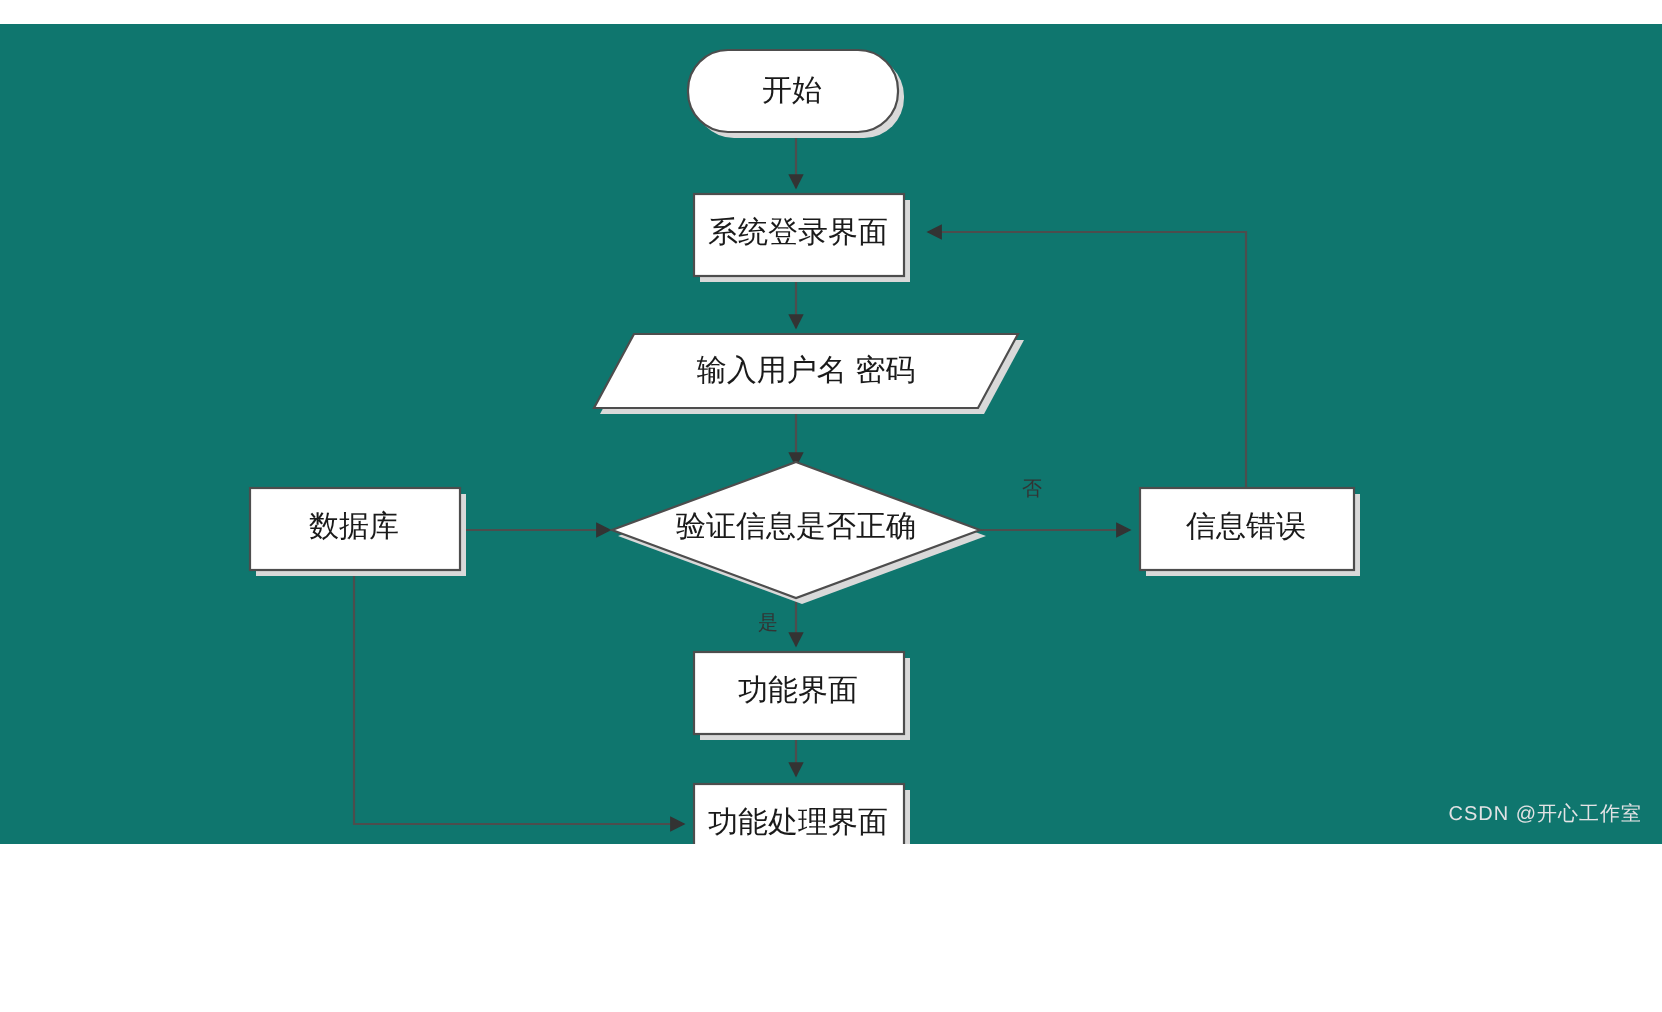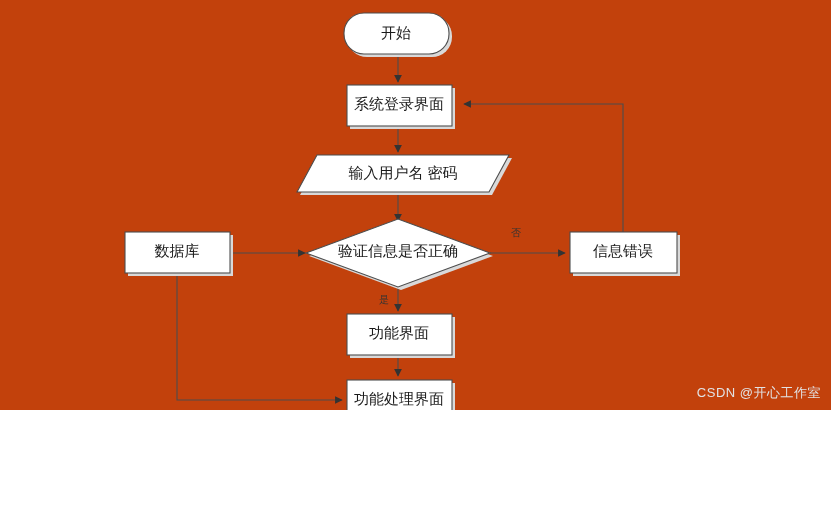--- a/index.html
+++ b/index.html
@@ -7,22 +7,23 @@
     padding: 0;
     background: #ffffff;
   }
   body {
     font-family: "Liberation Sans", "DejaVu Sans", sans-serif;
   }
   #canvas {
     position: relative;
     width: 831px;
     height: 410px;
-    background: #c2410c;
+    background: #0f766e;
     overflow: hidden;
+    margin-top: 12px;
   }
   #flow-svg {
     position: absolute;
     top: 0;
     left: 0;
     width: 831px;
     height: 506px;
   }
   .node-text {
     font-size: 15px;
@@ -49,21 +50,21 @@
   }
   .edge-line {
     stroke: #4d4d4d;
     stroke-width: 1.1;
     fill: none;
   }
   .watermark {
     position: absolute;
     right: 10px;
     bottom: 8px;
-    font-size: 13px;
+    font-size: 10px;
     color: #e2e2e4;
     font-family: "Liberation Sans", "DejaVu Sans", sans-serif;
     letter-spacing: 0.5px;
     white-space: nowrap;
     user-select: none;
   }
 </style>
 </head>
 <body>
 

